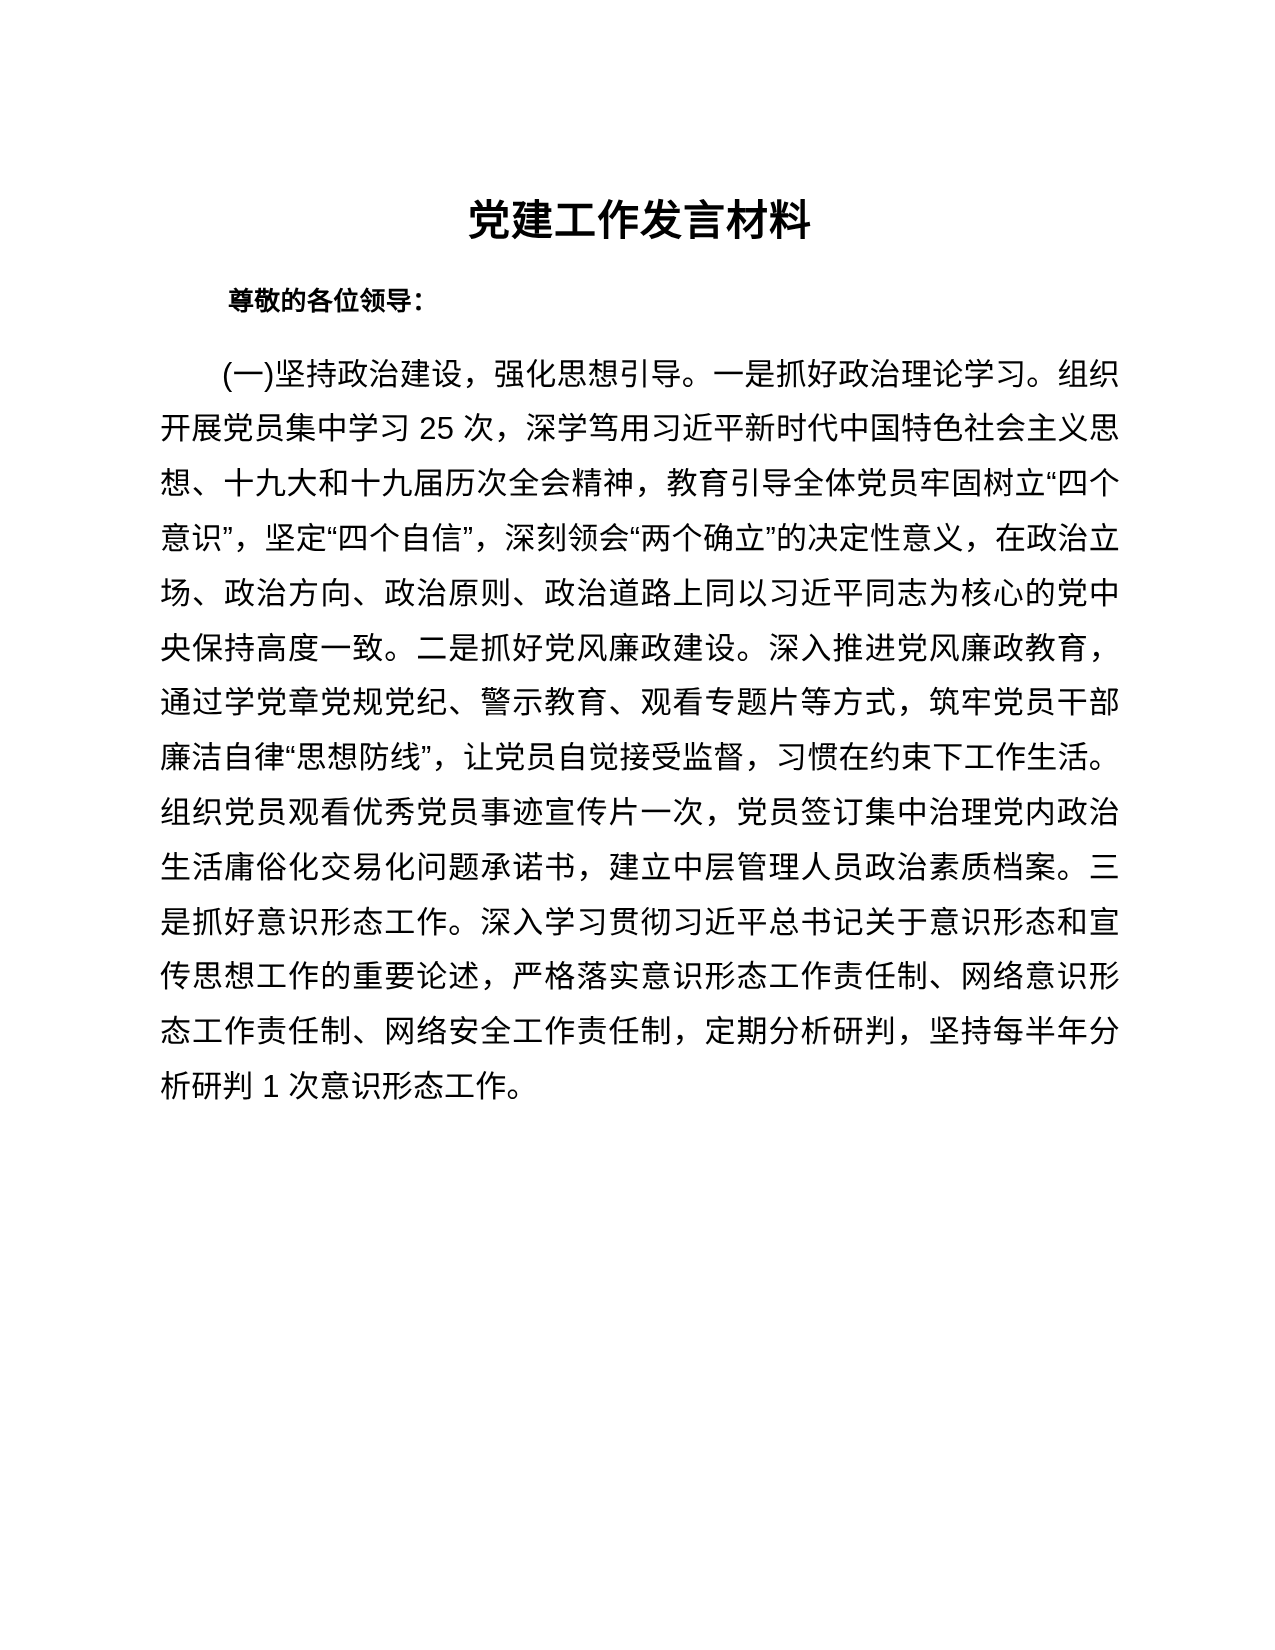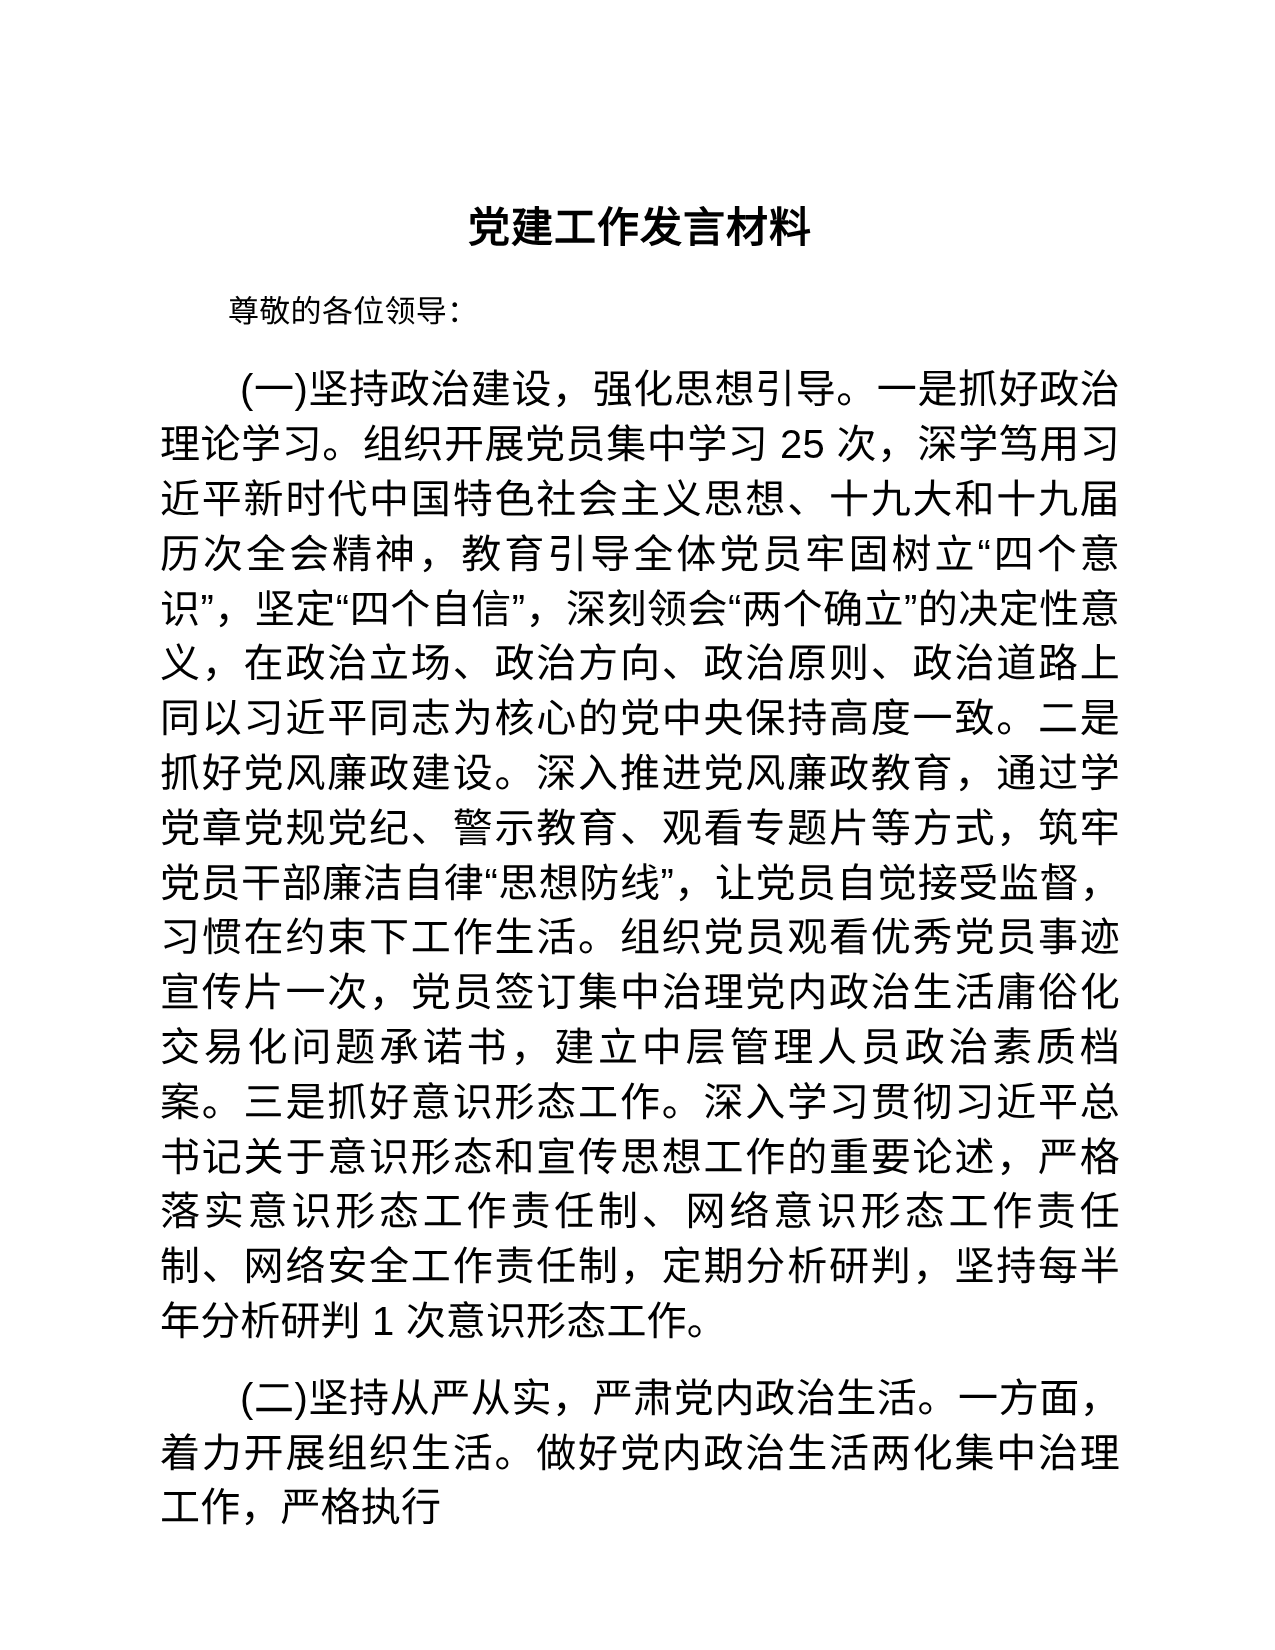--- a/index.html
+++ b/index.html
@@ -16,50 +16,50 @@
     color: #000000;
     -webkit-font-smoothing: antialiased;
   }
   .page {
     position: relative;
     box-sizing: border-box;
     width: 1275px;
     height: 1162px;
     background: #ffffff;
     padding: 0 155px 0 160px;
-    margin-top: 7px;
   }
   .doc-title {
     text-align: center;
     font-size: 42px;
     font-weight: 700;
     letter-spacing: 1px;
     line-height: 1.2;
     margin: 0;
     padding-top: 196px;
     color: #000000;
   }
   .salutation {
-    font-size: 31px;
+    font-size: 26px;
     line-height: 1.55;
     margin: 0;
     padding-top: 35px;
     padding-left: 68px;
     letter-spacing: 0.3px;
+    font-weight: bold;
   }
   .section-heading {
     font-size: 31px;
     line-height: 1.55;
     margin: 0;
     padding-top: 22px;
     padding-left: 68px;
     letter-spacing: 0.3px;
   }
   .para {
-    font-size: 40px;
+    font-size: 31px;
     line-height: 54.8px;
     margin: 0;
     text-align: justify;
     text-justify: inter-ideograph;
     letter-spacing: 0.15px;
     text-indent: 2em;
   }
   .para.first {
     padding-top: 26px;
   }
@@ -72,15 +72,14 @@
 
 <div class="page">
 
   <h1 class="doc-title">党建工作发言材料</h1>
 
   <p class="salutation">尊敬的各位领导：</p>
 
 
   <p class="para first">(一)坚持政治建设，强化思想引导。一是抓好政治理论学习。组织开展党员集中学习 25 次，深学笃用习近平新时代中国特色社会主义思想、十九大和十九届历次全会精神，教育引导全体党员牢固树立“四个意识”，坚定“四个自信”，深刻领会“两个确立”的决定性意义，在政治立场、政治方向、政治原则、政治道路上同以习近平同志为核心的党中央保持高度一致。二是抓好党风廉政建设。深入推进党风廉政教育，通过学党章党规党纪、警示教育、观看专题片等方式，筑牢党员干部廉洁自律“思想防线”，让党员自觉接受监督，习惯在约束下工作生活。组织党员观看优秀党员事迹宣传片一次，党员签订集中治理党内政治生活庸俗化交易化问题承诺书，建立中层管理人员政治素质档案。三是抓好意识形态工作。深入学习贯彻习近平总书记关于意识形态和宣传思想工作的重要论述，严格落实意识形态工作责任制、网络意识形态工作责任制、网络安全工作责任制，定期分析研判，坚持每半年分析研判 1 次意识形态工作。</p>
 
-  <p class="para second">(二)坚持从严从实，严肃党内政治生活。一方面，着力开展组织生活。做好党内政治生活两化集中治理工作，严格执行</p>
 
 </div>
 
 </body></html>

